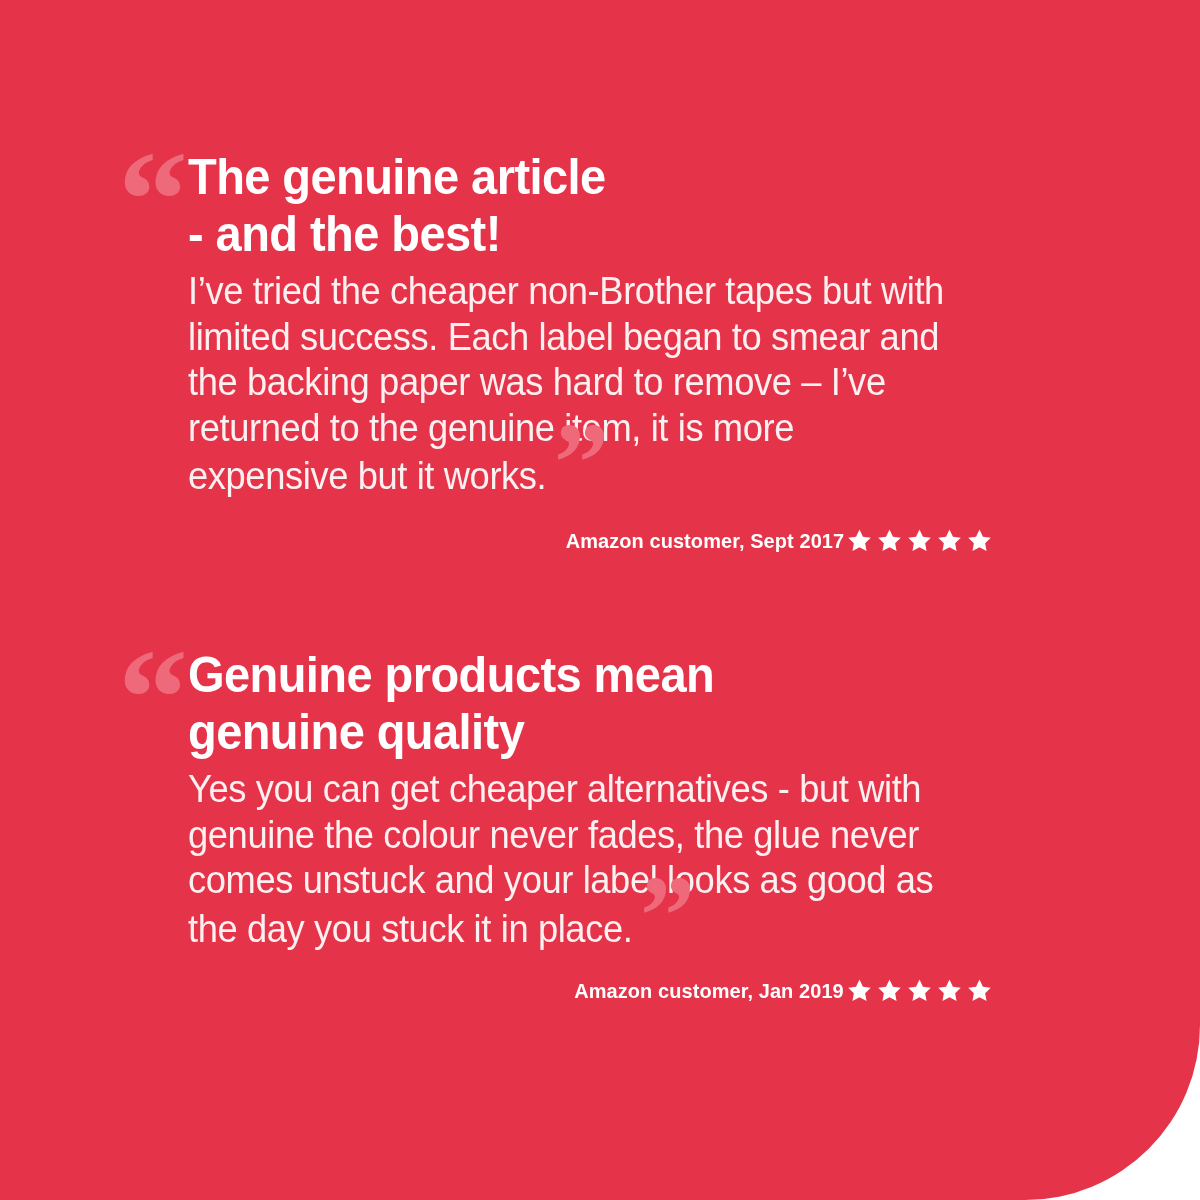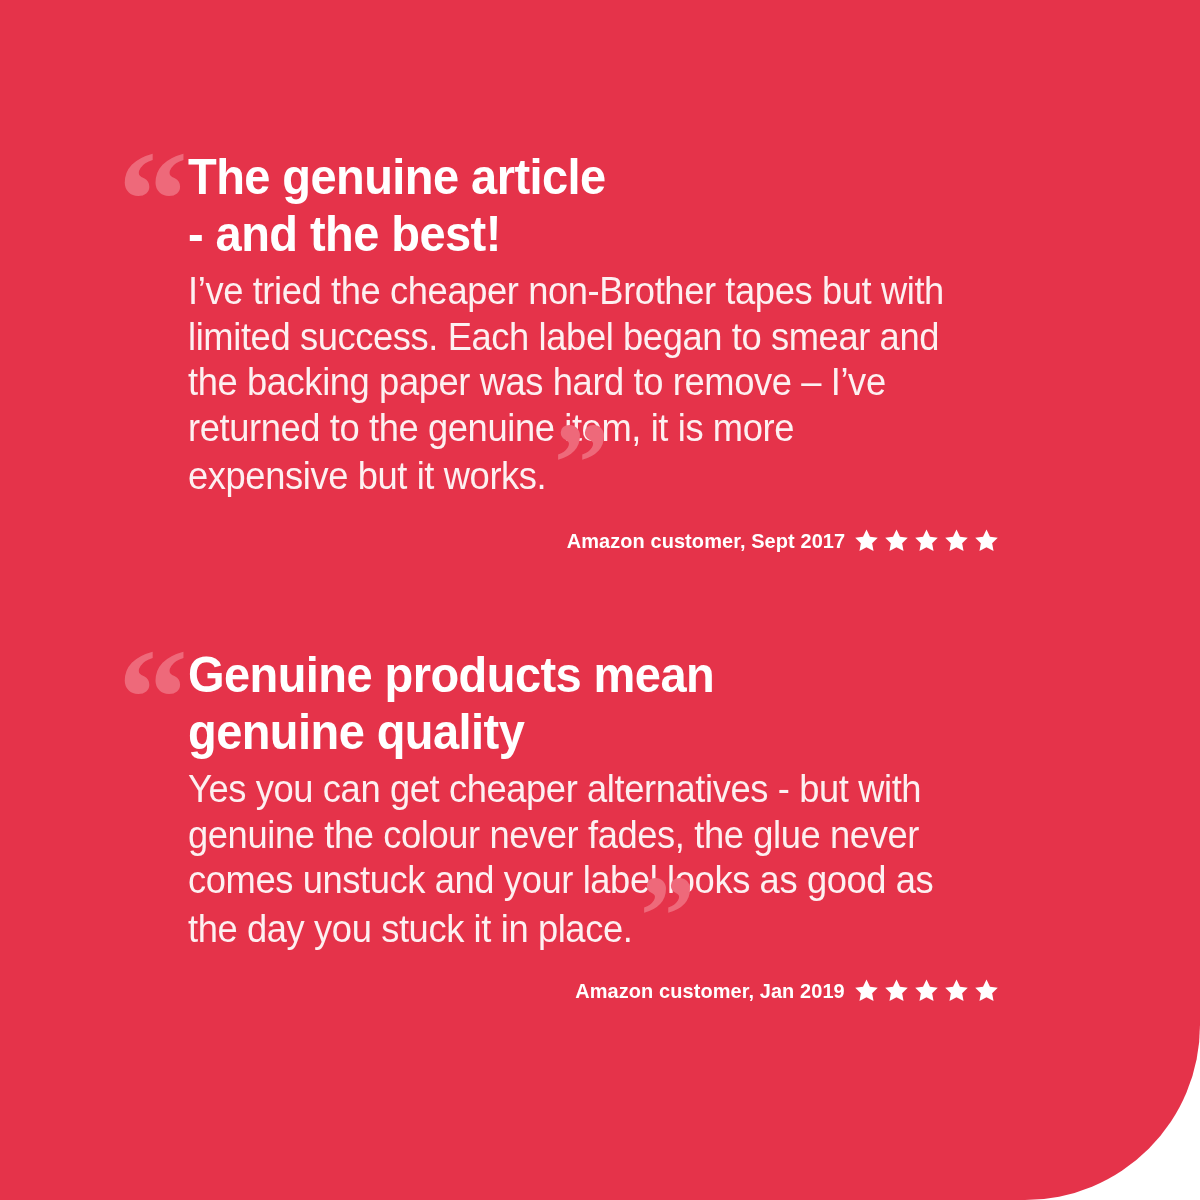--- a/index.html
+++ b/index.html
@@ -93,24 +93,24 @@
     font-weight: 700;
     font-size: 115px;
     line-height: 0;
     letter-spacing: -4px;
     vertical-align: baseline;
     user-select: none;
   }
 
   .attribution {
     position: absolute;
-    right: 200px;
+    right: 207px;
     display: flex;
     align-items: center;
-    gap: 8px;
+    gap: 2px;
     white-space: nowrap;
   }
   .attribution-1 { top: 388px; }
   .attribution-2 { top: 340px; }
 
   .attribution-name {
     color: #ffffff;
     font-weight: 700;
     font-size: 21px;
     letter-spacing: 0.1px;

